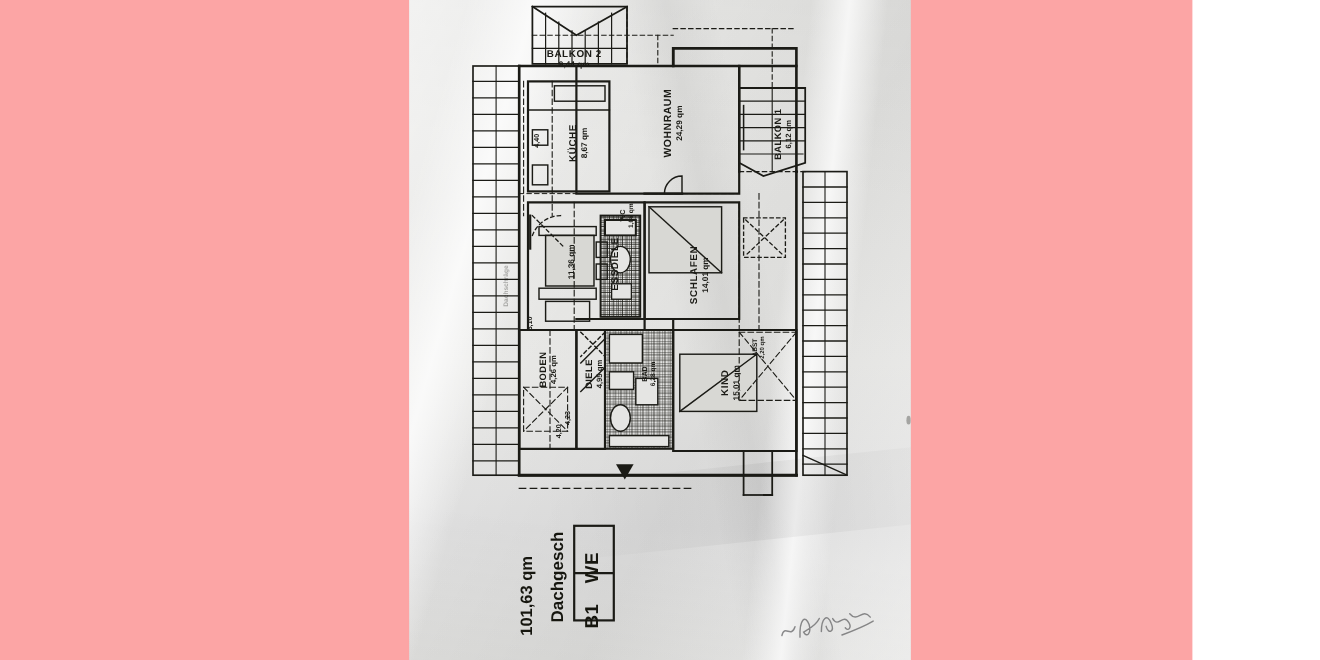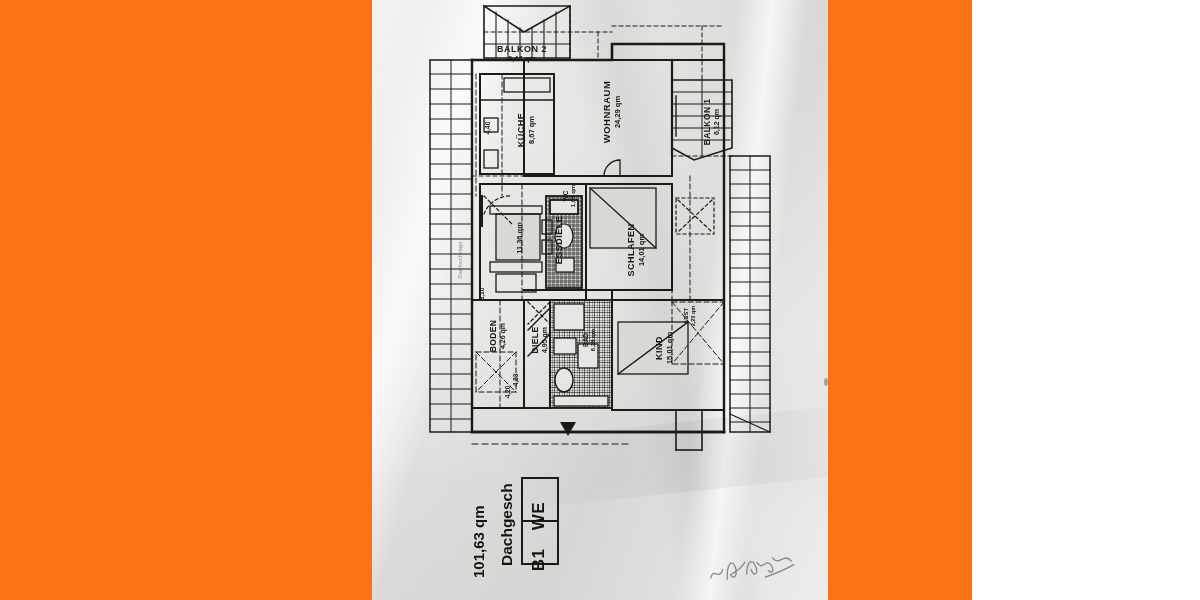--- a/index.html
+++ b/index.html
@@ -1,20 +1,20 @@
 <!DOCTYPE html>
 <html><head>
 <meta charset="utf-8">
 <title>Floor Plan Scan</title>
 <style>
   html,body{margin:0;padding:0;background:#ffffff;}
   body{width:1200px;height:600px;overflow:hidden;
        font-family:"Liberation Sans",sans-serif;}
 
-  #stage{position:relative;width:972px;height:600px;background:#f97316;text-align:center;}
+  #stage{position:relative;width:1084px;height:600px;background:#fca5a5;text-align:center;}
 
   
   #paper{position:absolute;left:372px;top:0;width:456px;height:600px;
          background:
            linear-gradient(118deg,rgba(255,255,255,.55) 0%,rgba(0,0,0,0) 38%,rgba(0,0,0,.035) 62%,rgba(255,255,255,.4) 100%),
            linear-gradient(8deg,rgba(0,0,0,.05) 0%,rgba(0,0,0,0) 22%,rgba(0,0,0,0) 72%,rgba(0,0,0,.045) 100%),
            linear-gradient(180deg,#e9e9e7 0%,#e4e4e2 30%,#e7e7e5 55%,#dedede 80%,#e6e6e4 100%);
          overflow:hidden;}
   
   .crease{position:absolute;background:linear-gradient(90deg,rgba(255,255,255,0) 0%,rgba(255,255,255,.75) 50%,rgba(255,255,255,0) 100%);pointer-events:none;}

